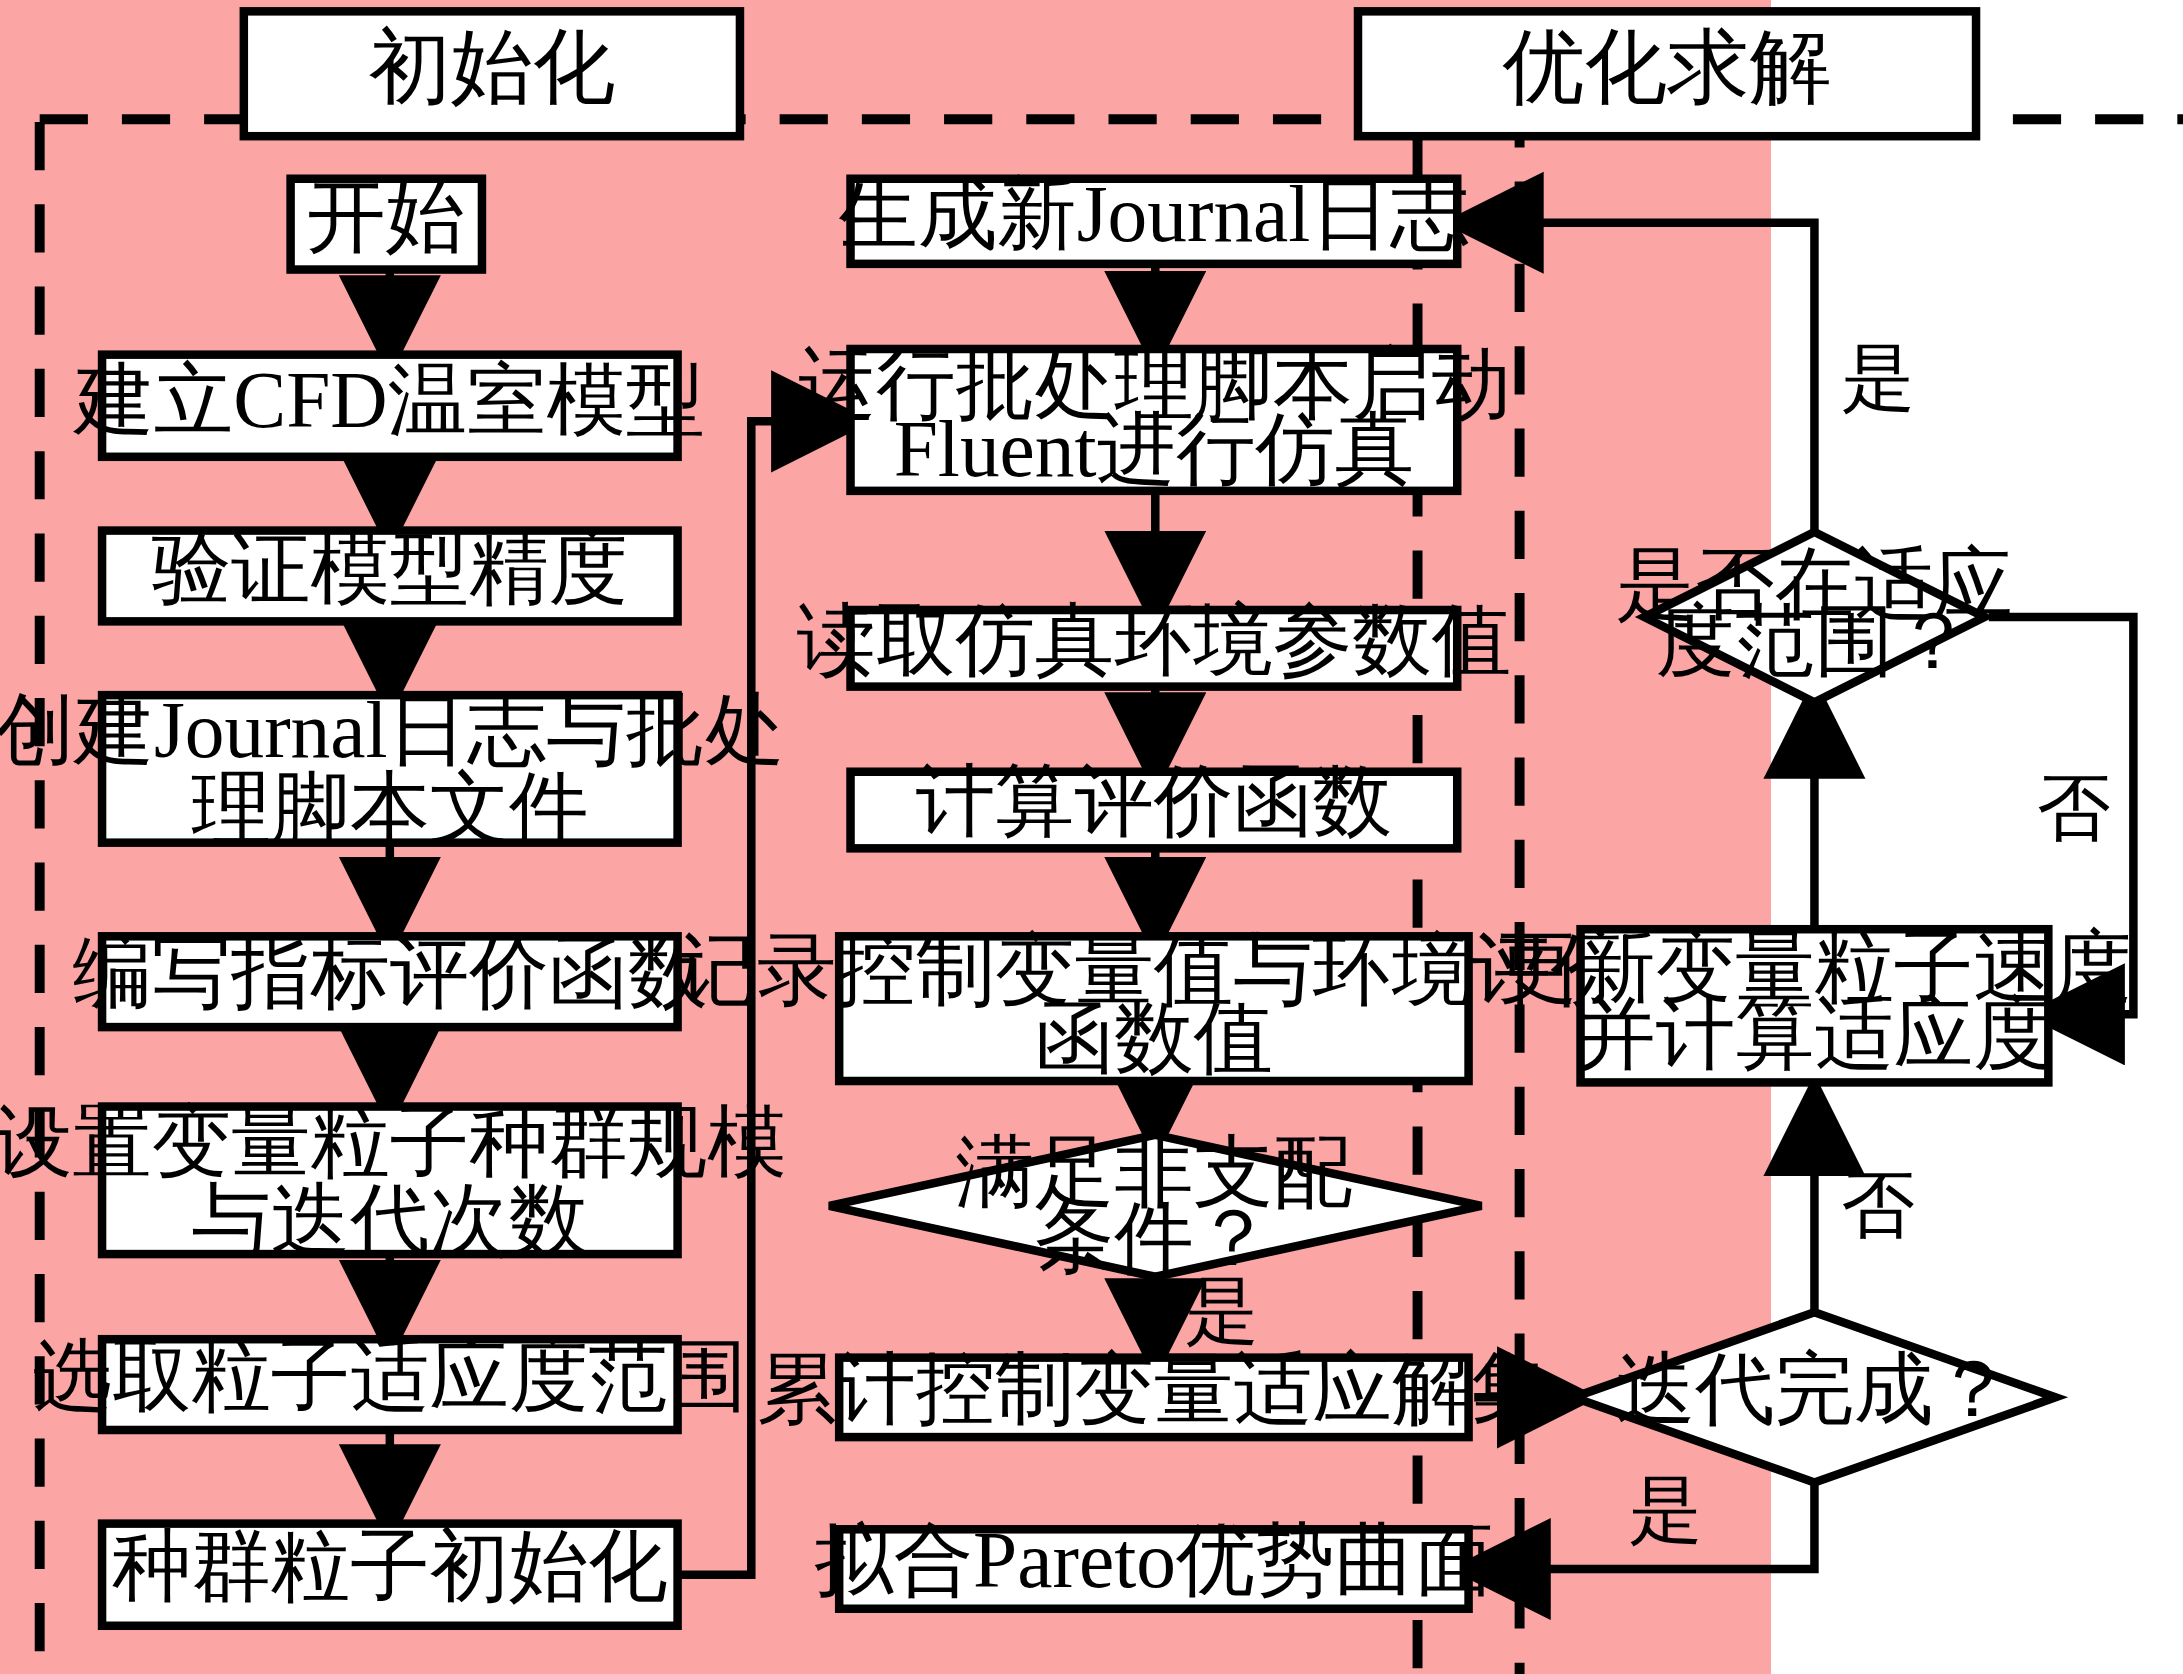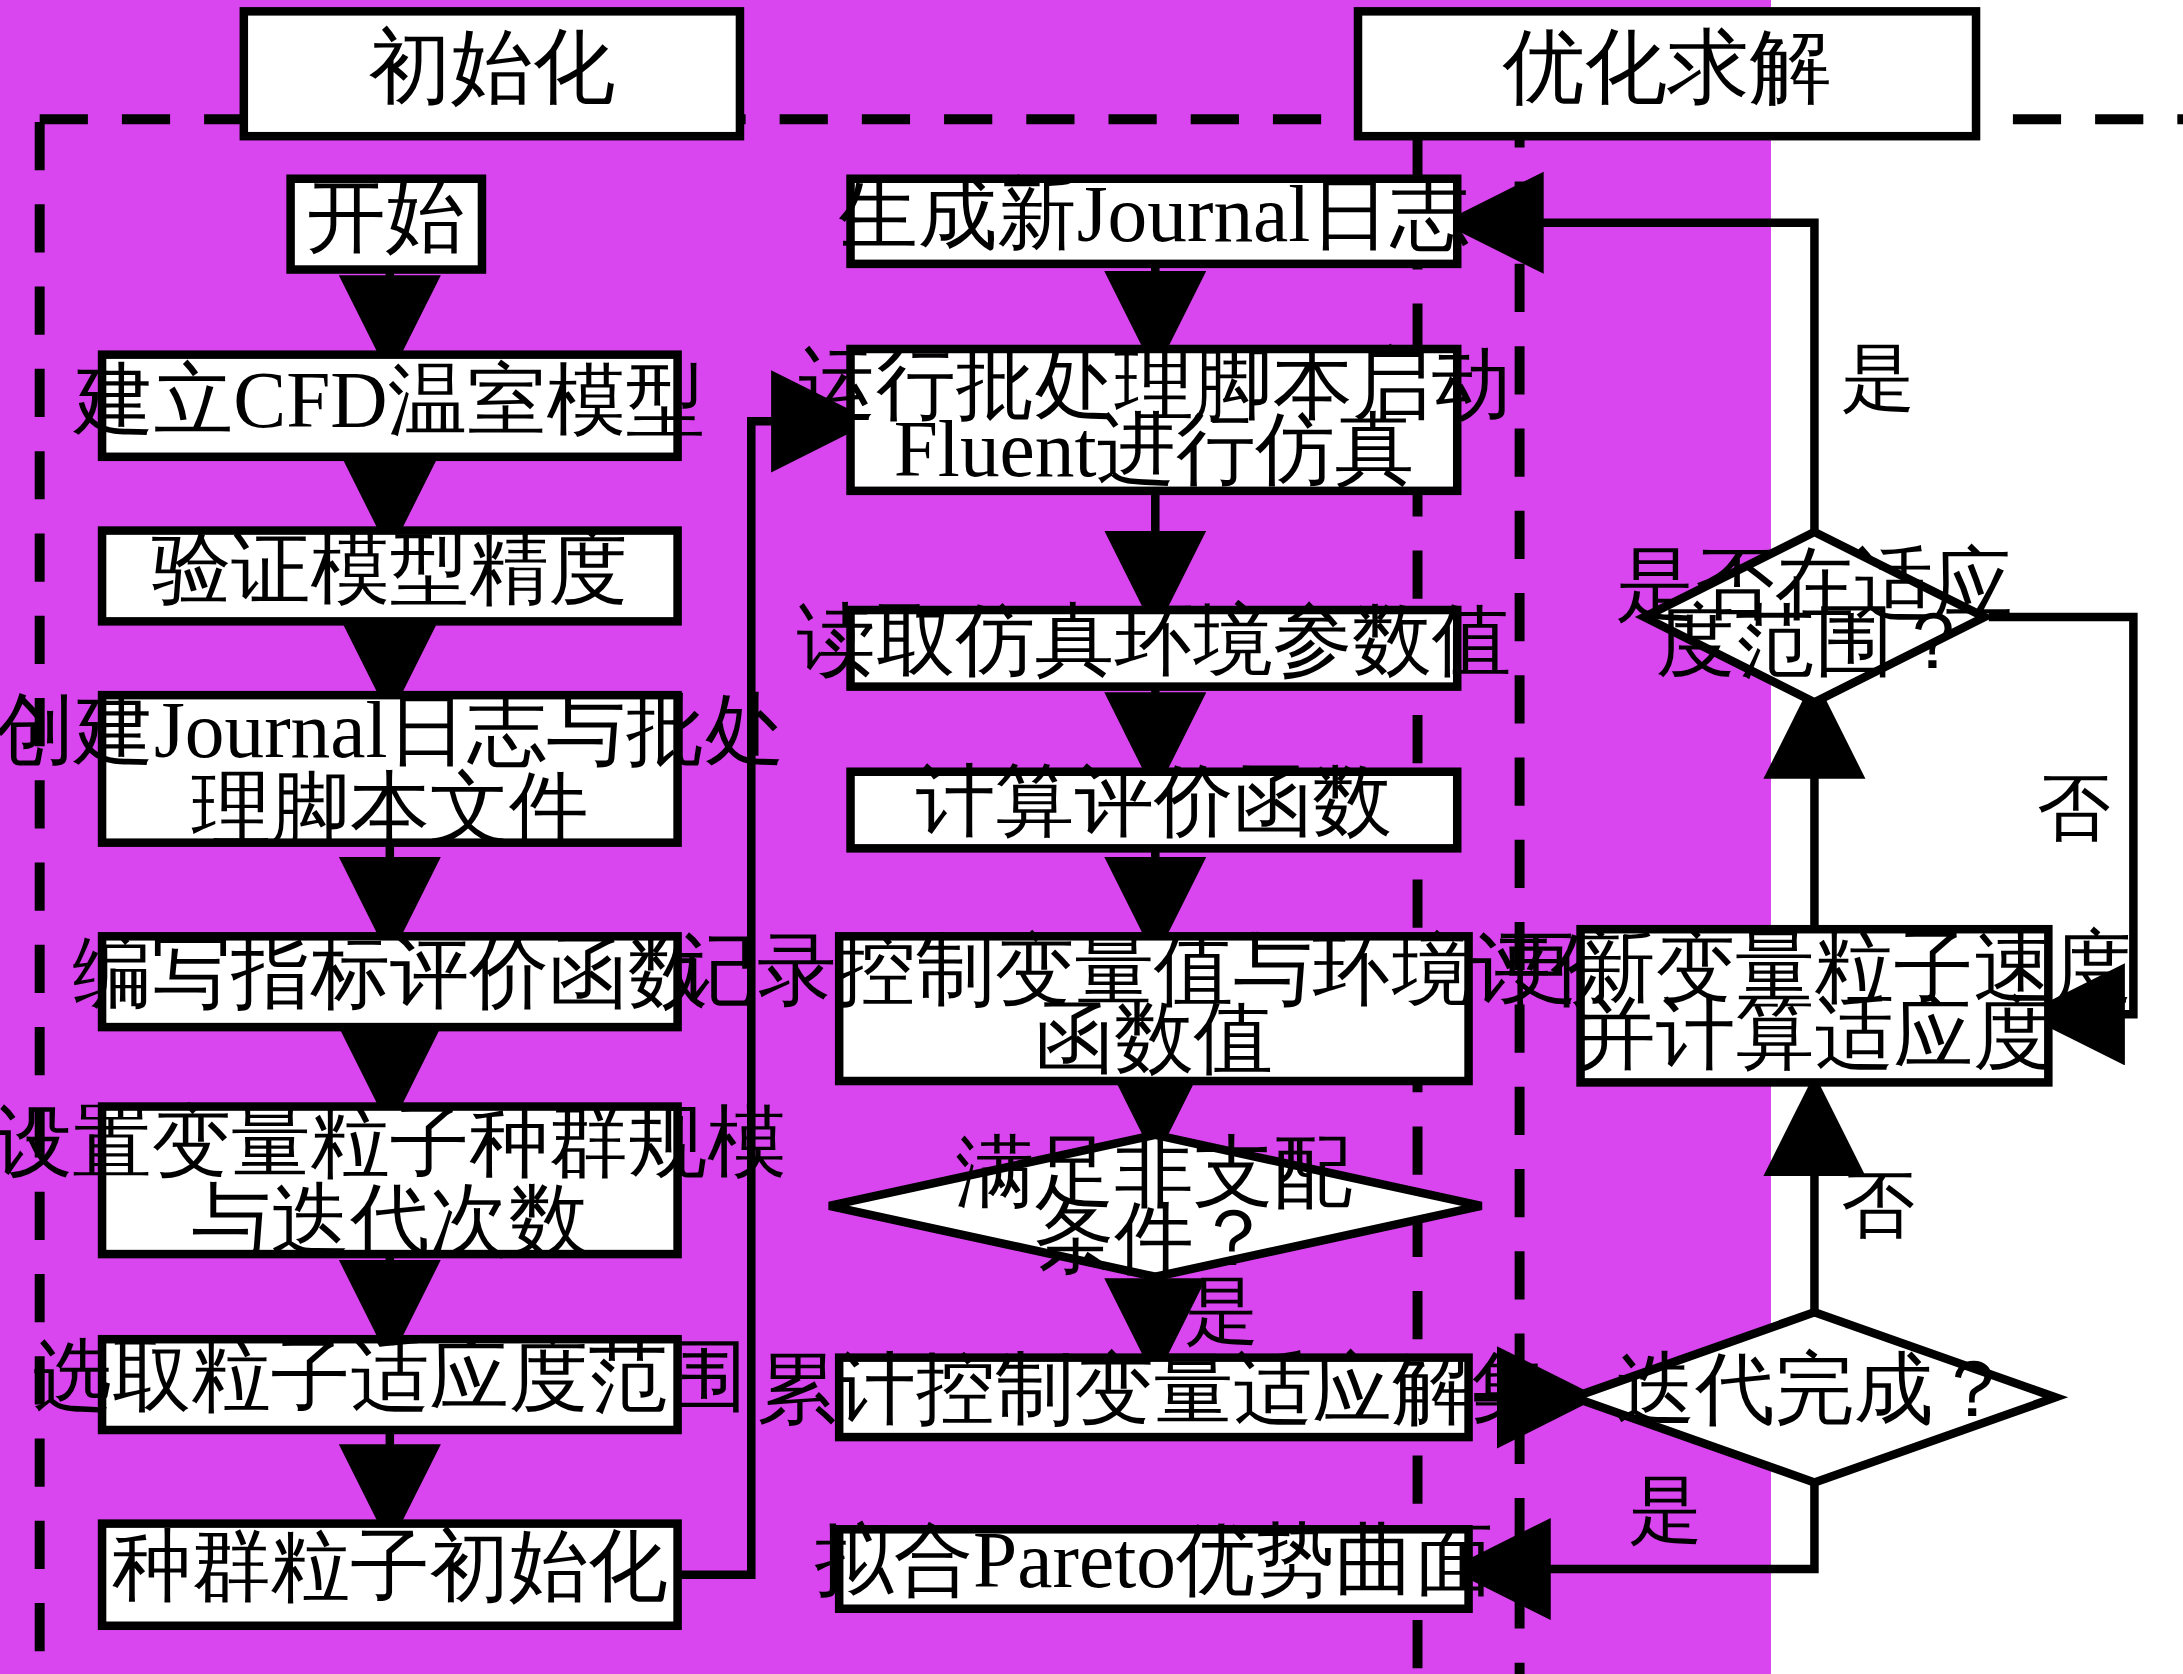--- a/index.html
+++ b/index.html
@@ -2,21 +2,21 @@
 <html style="font-size:12px"><head>
 <meta charset="utf-8">
 <title>CFD-PSO Optimization Flowchart</title>
 <style>
   html,body{margin:0;padding:0;background:#ffffff;}
   body{
     width:2183px;height:1674px;
     font-family:"Liberation Serif","DejaVu Serif",serif;
     overflow:hidden;
   }
-  #stage{position:relative;width:1771px;height:1674px;background:#d946ef;}
+  #stage{position:relative;width:1771px;height:1674px;background:#fca5a5;}
   svg#flow{position:absolute;left:0;top:0;width:2183px;height:1674px;}
   .box{fill:#ffffff;stroke:#000000;stroke-width:6;}
   .diamond{fill:#ffffff;stroke:#000000;stroke-width:6;}
   .panel{fill:none;stroke:#000000;stroke-width:7;stroke-dasharray:34 24;}
   .conn{stroke:#000000;stroke-width:6;fill:none;}
   .ntext{
     font-family:"Liberation Serif","DejaVu Serif",serif;
     font-size:56px;fill:#000;text-anchor:middle;
     dominant-baseline:middle;white-space:pre;
   }

